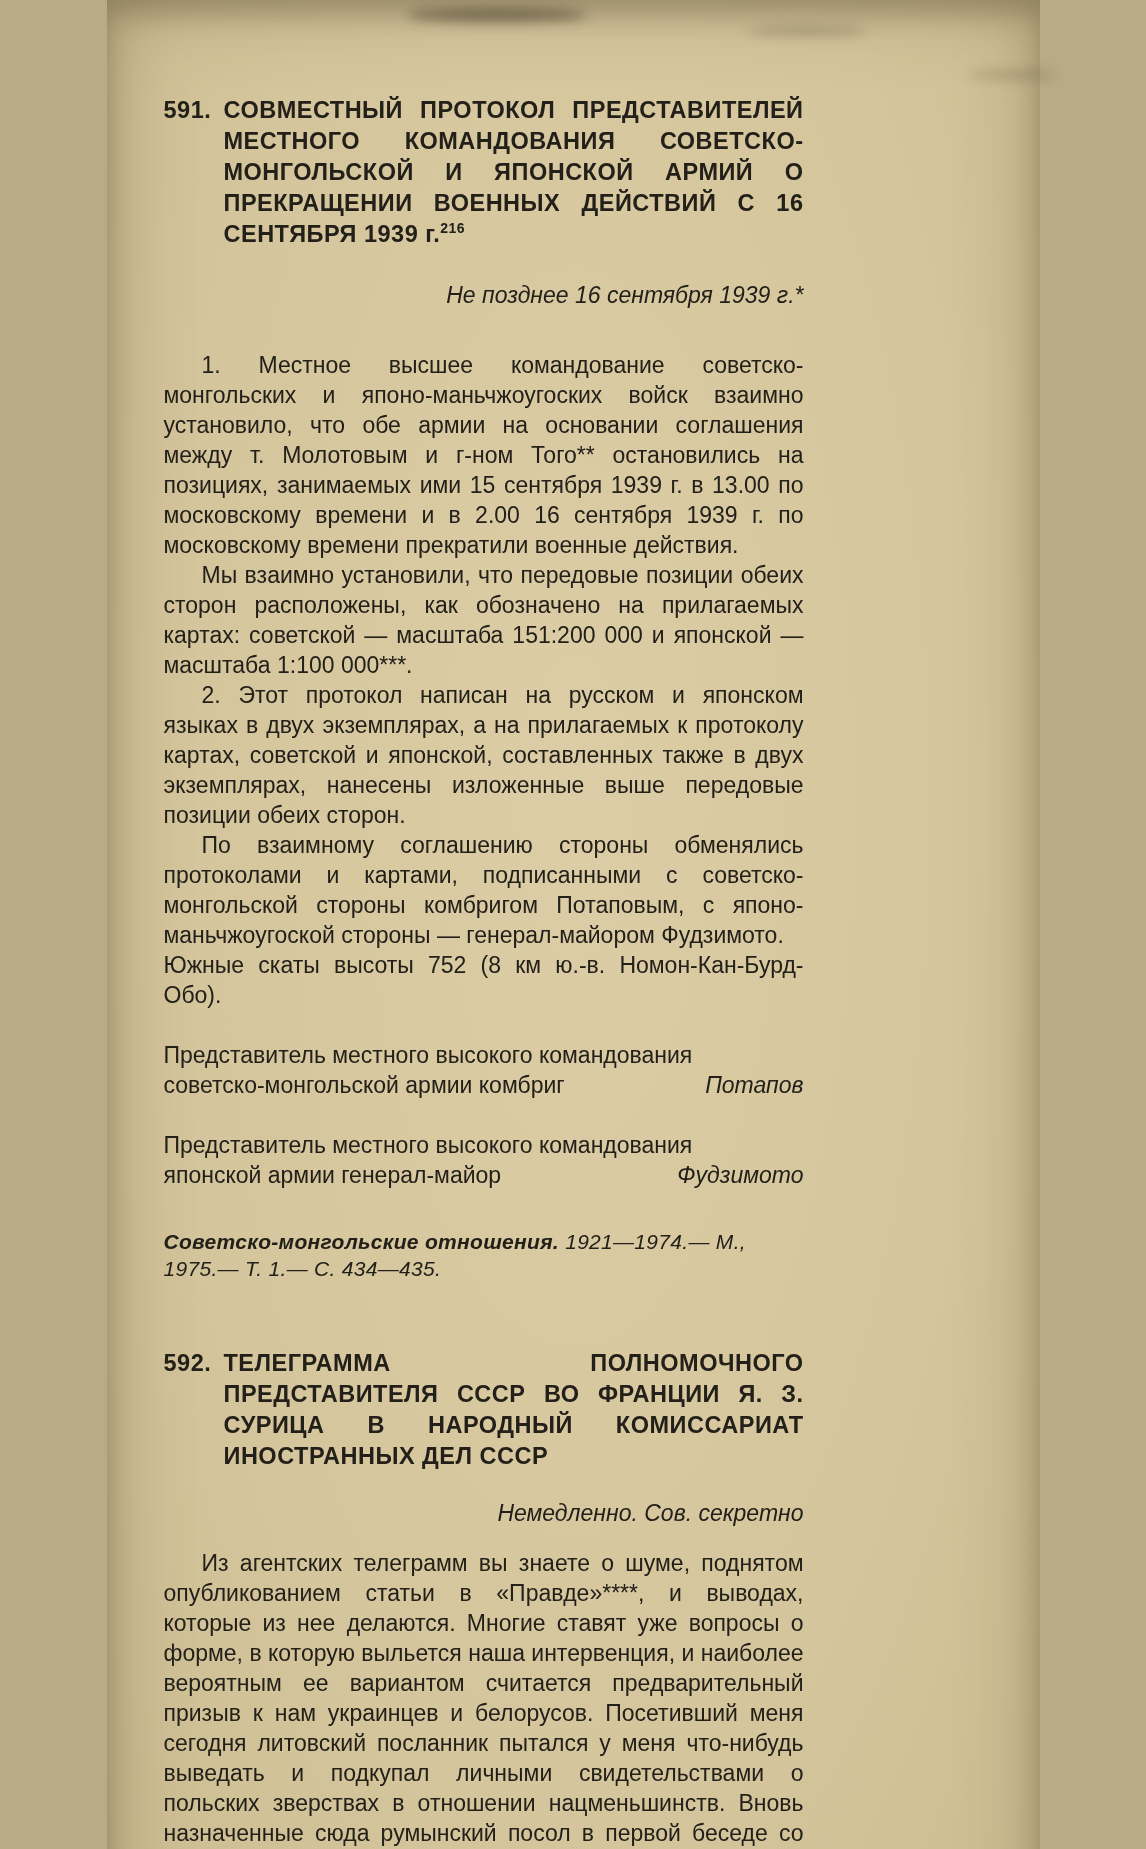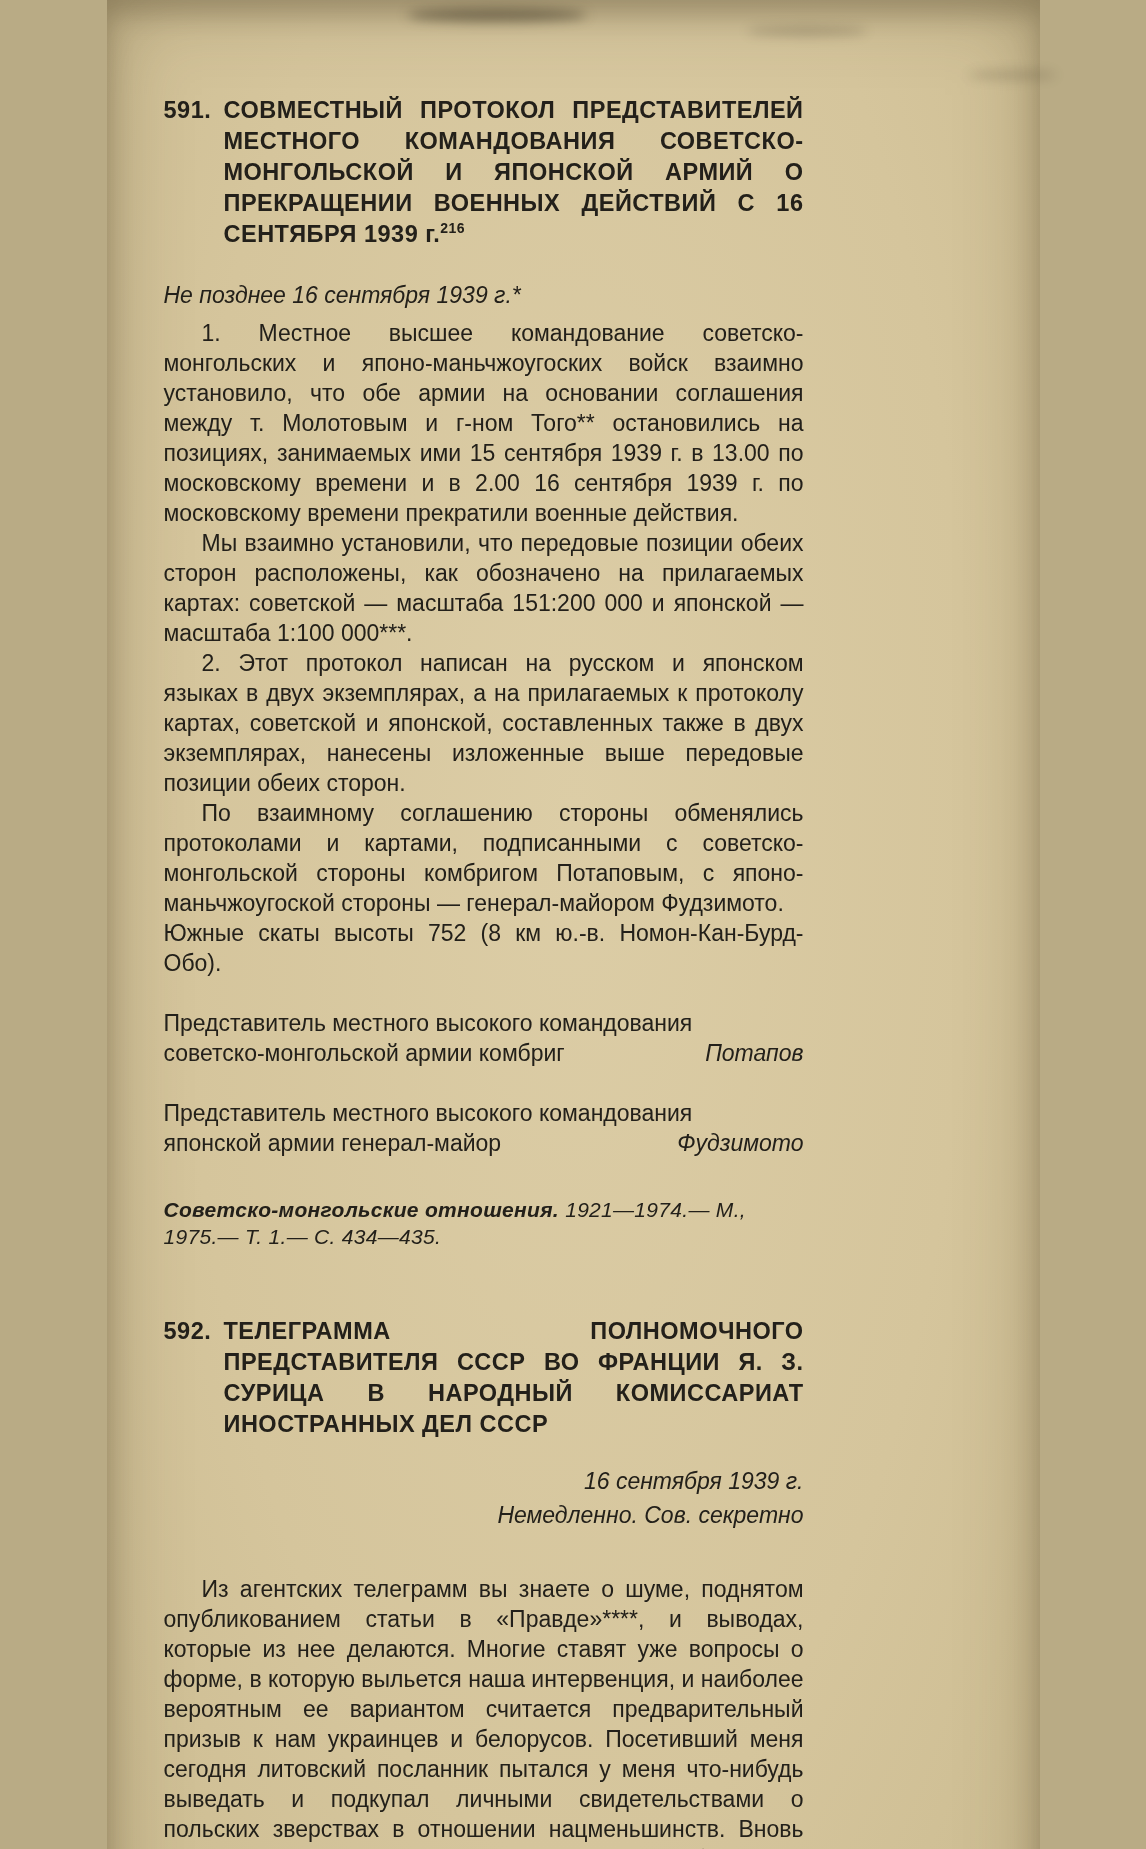--- a/index.html
+++ b/index.html
@@ -32,21 +32,22 @@
     font-weight:bold;
     line-height:31px;
     letter-spacing:.5px;
     text-align:justify;
   }
   .doc-num { flex:0 0 60px; }
   .doc-title-text { flex:1; }
   sup { font-size:14px; line-height:0; }
 
   .dateline {
-    margin:30px 0 8px;
+    margin:30px 0 40px;
+    text-align:right;
     font-style:italic;
   }
   .dateline-tight { margin:26px 0 0; text-align:right; font-style:italic; }
   .dateline-tight + .dateline-tight { margin:4px 0 44px; }
 
   .body-p { margin:0; text-align:justify; }
   .body-p.indent { text-indent:38px; }
 
   .sig { position:relative; margin-top:30px; }
   .sig-role { display:block; max-width:610px; }
@@ -126,21 +127,20 @@
 
     <p class="source"><span class="bold">Советско-монгольские отношения.</span><span> 1921—1974.— М., 1975.— Т. 1.— С. 434—435.</span></p>
   </section>
 
   <section class="doc-592">
     <h2 class="doc-heading">
       <span class="doc-num">592.</span>
       <span class="doc-title-text">ТЕЛЕГРАММА ПОЛНОМОЧНОГО ПРЕДСТАВИТЕЛЯ СССР ВО ФРАНЦИИ Я. З. СУРИЦА В НАРОДНЫЙ КОМИССАРИАТ ИНОСТРАННЫХ ДЕЛ СССР</span>
     </h2>
 
-    <p class="dateline-tight">16 сентября 1939 г.</p>
     <p class="dateline-tight">Немедленно. Сов. секретно</p>
 
     <div class="body-block" id="doc592-paragraphs">
         <p class="body-p indent">Из агентских телеграмм вы знаете о шуме, поднятом опубликованием статьи в «Правде»****, и выводах, которые из нее делаются. Многие ставят уже вопросы о форме, в которую выльется наша интервенция, и наиболее вероятным ее вариантом считается предварительный призыв к нам украинцев и белорусов. Посетивший меня сегодня литовский посланник пытался у меня что-нибудь выведать и подкупал личными свидетельствами о польских зверствах в отношении нацменьшинств. Вновь назначенные сюда румынский посол в первой беседе со мной также подозрительно выпячивал</p>
       </div>
   </section>
 
   <div class="footnotes">
     <hr class="fn-rule">
     <div id="footnote-list">

